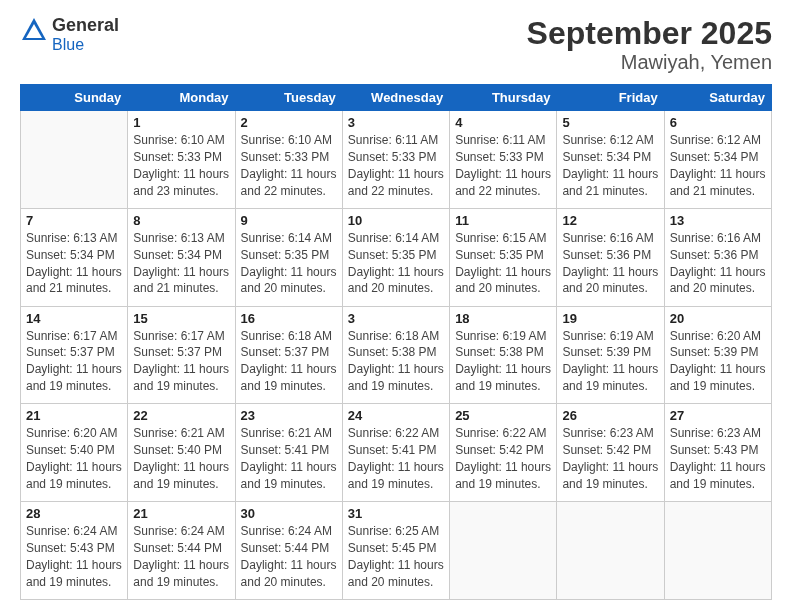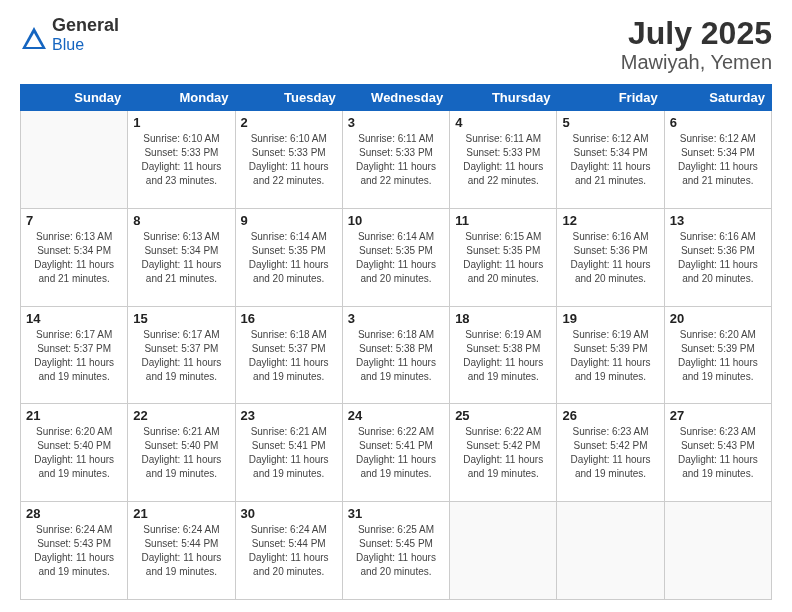--- a/index.html
+++ b/index.html
@@ -18,21 +18,21 @@
       flex-direction: column;
     }
     .header {
       display: flex;
       justify-content: space-between;
       align-items: flex-start;
       margin-bottom: 10px;
     }
     .logo {
       display: flex;
-      align-items: flex-end;
+      align-items: flex-start;
     }
     .logo-text {
       display: flex;
       flex-direction: column;
       line-height: 1.1;
     }
     .logo-general {
       font-size: 18px;
       font-weight: bold;
       color: #333;
@@ -90,24 +90,23 @@
       background: #f9f9f9;
     }
     .day-num {
       font-size: 13px;
       font-weight: bold;
       color: #222;
       display: block;
       margin-bottom: 2px;
     }
     .day-info {
-      font-size: 10px;
+      font-size: 12px;
       color: #444;
       line-height: 1.4;
-      text-align: center;
     }
     .week-row td {
       height: 88px;
     }
   </style>
 </head>
 <body>
 
 <div class="page">
   <div class="header">
@@ -117,21 +116,21 @@
           <polygon points="14,2 26,24 2,24" fill="#1565c0"></polygon>
           <polygon points="14,8 22,22 6,22" fill="white"></polygon>
         </svg>
       </div>
       <div class="logo-text">
         <span class="logo-general">General</span>
         <span class="logo-blue">Blue</span>
       </div>
     </div>
     <div class="title-area">
-      <div class="month-title">July 2025</div>
+      <div class="month-title">September 2025</div>
       <div class="location">Mawiyah, Yemen</div>
     </div>
   </div>
 
   <table class="calendar">
     <thead>
       <tr>
         <th><span>Sunday</span></th>
         <th><span>Monday</span></th>
         <th><span>Tuesday</span></th>

